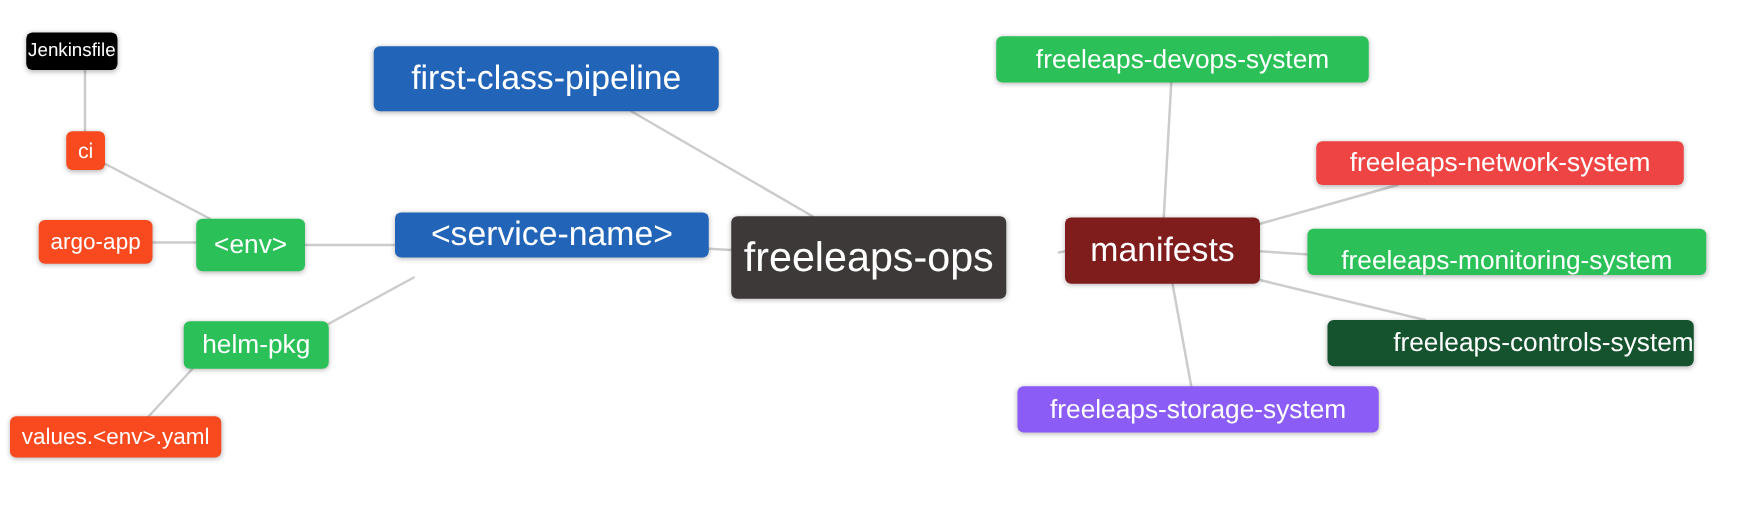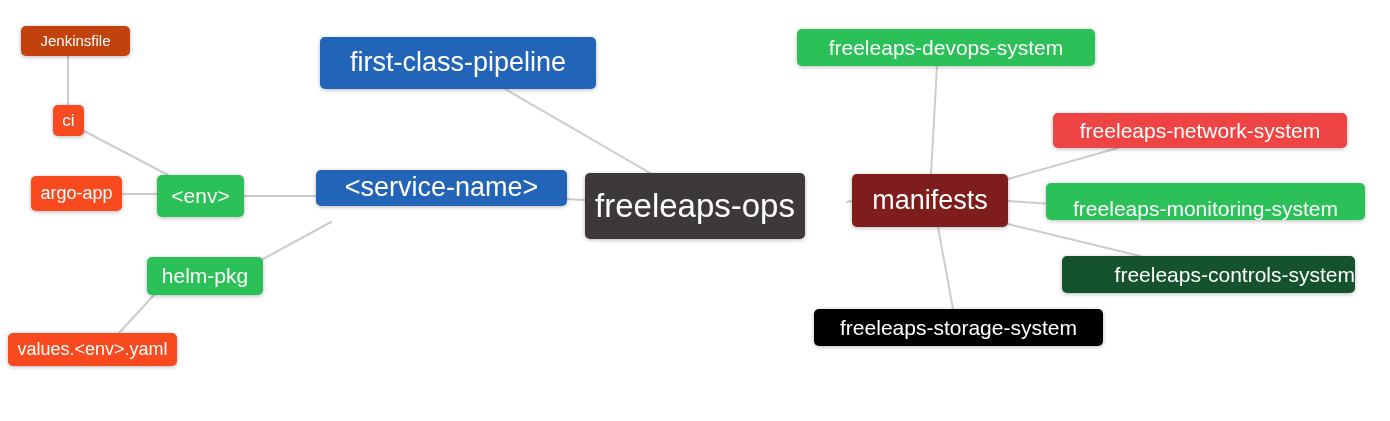--- a/index.html
+++ b/index.html
@@ -58,39 +58,39 @@
       <line x1="505" y1="89" x2="650" y2="173" class="edge-line" stroke="#cccccc" stroke-width="2"></line>
       <line x1="567" y1="199" x2="585" y2="200" class="edge-line" stroke="#cccccc" stroke-width="2"></line>
       <line x1="847" y1="202" x2="852" y2="201" class="edge-line" stroke="#cccccc" stroke-width="2"></line>
       <line x1="931" y1="174" x2="937" y2="66" class="edge-line" stroke="#cccccc" stroke-width="2"></line>
       <line x1="1008" y1="179" x2="1118" y2="148" class="edge-line" stroke="#cccccc" stroke-width="2"></line>
       <line x1="1008" y1="201" x2="1053" y2="204" class="edge-line" stroke="#cccccc" stroke-width="2"></line>
       <line x1="1008" y1="224" x2="1140" y2="256" class="edge-line" stroke="#cccccc" stroke-width="2"></line>
       <line x1="938" y1="227" x2="953" y2="309" class="edge-line" stroke="#cccccc" stroke-width="2"></line>
     </svg>
   <div id="node-layer">
-      <div class="node" style="left: 21px; top: 26px; width: 109px; height: 30px; background: #c2410c; font-size: 15px;">
+      <div class="node" style="left: 21px; top: 26px; width: 73px; height: 30px; background: #000000; font-size: 15px;">
     <span class="node-label">Jenkinsfile</span>
   </div>
       <div class="node" style="left: 53px; top: 105px; width: 31px; height: 31px; background: rgb(248, 73, 31); font-size: 17px;">
     <span class="node-label">ci</span>
   </div>
       <div class="node" style="left: 31px; top: 176px; width: 91px; height: 35px; background: rgb(248, 73, 31); font-size: 18px;">
     <span class="node-label">argo-app</span>
   </div>
       <div class="node" style="left: 157px; top: 175px; width: 87px; height: 42px; background: rgb(43, 193, 88); font-size: 21px;">
     <span class="node-label">&lt;env&gt;</span>
   </div>
       <div class="node" style="left: 147px; top: 257px; width: 116px; height: 38px; background: rgb(43, 193, 88); font-size: 21px;">
     <span class="node-label">helm-pkg</span>
   </div>
       <div class="node" style="left: 8px; top: 333px; width: 169px; height: 33px; background: rgb(248, 73, 31); font-size: 18px;">
     <span class="node-label">values.&lt;env&gt;.yaml</span>
   </div>
-      <div class="node" style="left: 320px; top: 37px; width: 276px; height: 52px; background: rgb(34, 100, 184); font-size: 27px;">
+      <div class="node" style="left: 299px; top: 37px; width: 276px; height: 52px; background: rgb(34, 100, 184); font-size: 27px;">
     <span class="node-label">first-class-pipeline</span>
   </div>
       <div class="node" style="left: 316px; top: 170px; width: 251px; height: 36px; background: rgb(34, 100, 184); font-size: 27px;">
     <span class="node-label">&lt;service-name&gt;</span>
   </div>
       <div class="node" style="left: 585px; top: 173px; width: 220px; height: 66px; background: rgb(62, 57, 57); font-size: 33px;">
     <span class="node-label">freeleaps-ops</span>
   </div>
       <div class="node" style="left: 852px; top: 174px; width: 156px; height: 53px; background: #7f1d1d; font-size: 27px;">
     <span class="node-label">manifests</span>
@@ -100,17 +100,17 @@
   </div>
       <div class="node" style="left: 1053px; top: 113px; width: 294px; height: 35px; background: #ef4444; font-size: 21px;">
     <span class="node-label">freeleaps-network-system</span>
   </div>
       <div class="node" style="left: 1046px; top: 183px; width: 319px; height: 37px; background: rgb(43, 193, 88); font-size: 21px; align-items: flex-end;">
     <span class="node-label">freeleaps-monitoring-system</span>
   </div>
       <div class="node" style="left: 1062px; top: 256px; width: 293px; height: 37px; background: #14532d; font-size: 21px; justify-content: flex-end;">
     <span class="node-label">freeleaps-controls-system</span>
   </div>
-      <div class="node" style="left: 814px; top: 309px; width: 289px; height: 37px; background: #000000; font-size: 21px;">
+      <div class="node" style="left: 814px; top: 309px; width: 289px; height: 37px; background: #8b5cf6; font-size: 21px;">
     <span class="node-label">freeleaps-storage-system</span>
   </div>
     </div>
 </div>
 
 </body></html>

